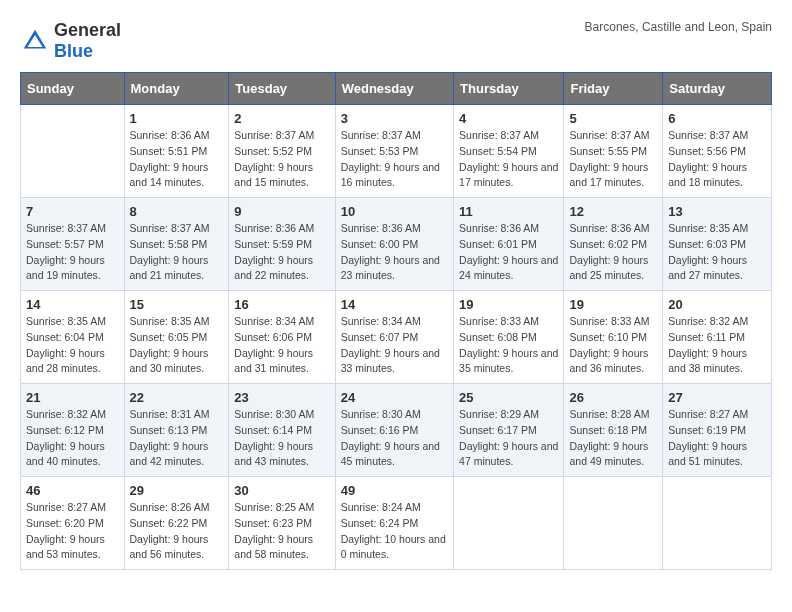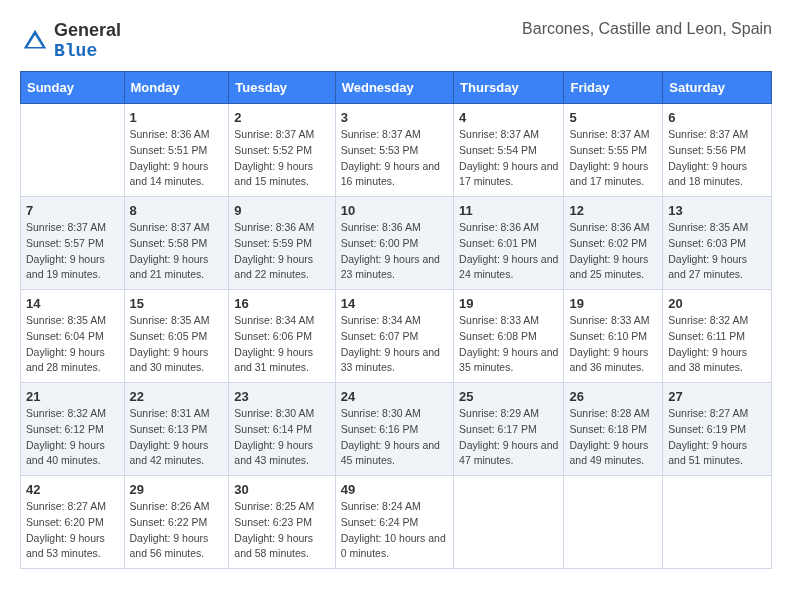--- a/index.html
+++ b/index.html
@@ -27,29 +27,29 @@
     }
     .title-section {
       text-align: right;
     }
     .month-title {
       font-size: 36px;
       font-weight: bold;
       color: #333;
     }
     .location-title {
-      font-size: 16px;
+      font-size: 12px;
       color: #555;
     }
     table {
       width: 100%;
       border-collapse: collapse;
     }
     thead tr {
-      background-color: #3b82f6;
+      background-color: #737373;
       color: white;
       padding-left: 24px;
     }
     thead th {
       padding: 8px 6px;
       font-size: 13px;
       font-weight: bold;
       text-align: left;
       border: 1px solid #2b5fad;
     }
@@ -87,21 +87,21 @@
 <body>
 
 <div class="header-section">
   <div class="logo">
     <svg class="logo-icon" viewBox="0 0 40 40">
       <polygon points="20,5 35,30 5,30" fill="#1a6bbf"></polygon>
       <polygon points="20,12 30,28 10,28" fill="white"></polygon>
     </svg>
     <div>
       <span style="font-size:18px;font-weight:bold;color:#333;">General</span><br>
-      <span style="font-size:18px;font-weight:bold;color:#1a6bbf;font-family:Liberation Mono, monospace;">Blue</span>
+      <span style="font-size:18px;font-weight:bold;color:#1a6bbf;">Blue</span>
     </div>
   </div>
   <div class="title-section">
     <div class="location-title">Barcones, Castille and Leon, Spain</div>
   </div>
 </div>
 
 <table>
   <thead>
     <tr>
@@ -227,21 +227,21 @@
           <span class="day-number">26</span>
           <div class="day-info">Sunrise: 8:28 AM<br>Sunset: 6:18 PM<br>Daylight: 9 hours and 49 minutes.</div>
         </td>
         <td>
           <span class="day-number">27</span>
           <div class="day-info">Sunrise: 8:27 AM<br>Sunset: 6:19 PM<br>Daylight: 9 hours and 51 minutes.</div>
         </td>
       </tr>
       <tr>
         <td>
-          <span class="day-number">42</span>
+          <span class="day-number">46</span>
           <div class="day-info">Sunrise: 8:27 AM<br>Sunset: 6:20 PM<br>Daylight: 9 hours and 53 minutes.</div>
         </td>
         <td>
           <span class="day-number">29</span>
           <div class="day-info">Sunrise: 8:26 AM<br>Sunset: 6:22 PM<br>Daylight: 9 hours and 56 minutes.</div>
         </td>
         <td>
           <span class="day-number">30</span>
           <div class="day-info">Sunrise: 8:25 AM<br>Sunset: 6:23 PM<br>Daylight: 9 hours and 58 minutes.</div>
         </td>

